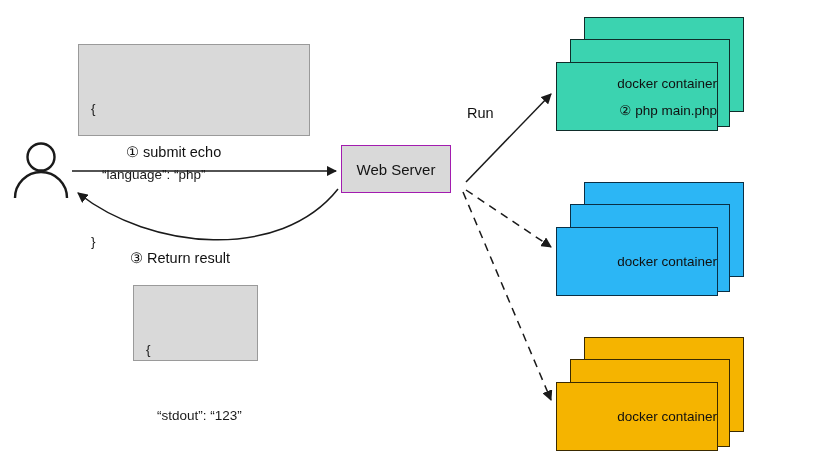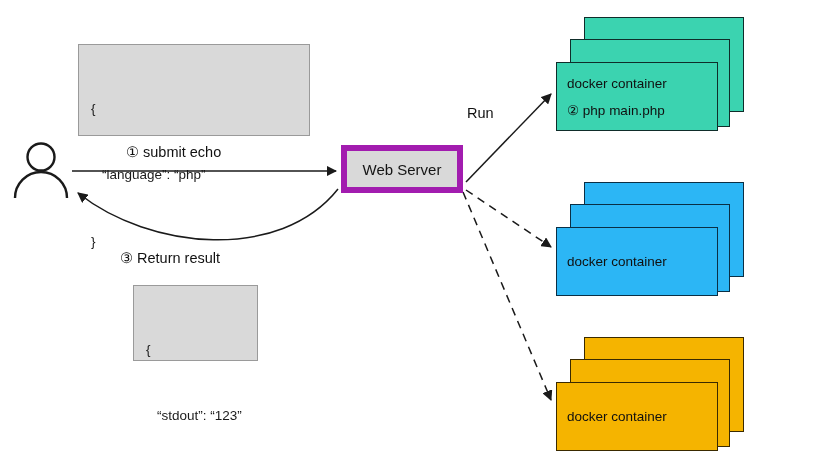--- a/index.html
+++ b/index.html
@@ -40,24 +40,24 @@
   .json-line.indent { padding-left: 11px; }
 
   #json-request { left: 78px;  top: 44px;  width: 232px; height: 92px; }
   #json-response { left: 133px; top: 285px; width: 125px; height: 76px; }
 
   
   #web-server {
     position: absolute;
     left: 341px;
     top: 145px;
-    width: 122px;
+    width: 110px;
     height: 48px;
     background: #d9d9d9;
-    border: 6px solid #a21caf;
+    border: 1px solid #a21caf;
     box-sizing: border-box;
     display: flex;
     align-items: center;
     justify-content: center;
     font-size: 15px;
     color: #141414;
   }
 
   
   #user-actor {
@@ -83,40 +83,41 @@
   .stack .layer.back1 { left: 14px; top: 22px; width: 160px; height: 88px; }
   .stack .layer.front {
     left: 0px; top: 45px; width: 162px; height: 69px;
     display: flex;
     flex-direction: column;
     justify-content: center;
     gap: 11px;
     padding: 0 0 0 10px;
     font-size: 13.5px;
     color: #101010;
+    text-align: right;
   }
   .stack .layer.front .cmd { font-size: 13.5px; }
 
   #stack-php    { left: 556px; top: 17px;  }
   #stack-node   { left: 556px; top: 182px; }
   #stack-python { left: 556px; top: 337px; }
 
   #stack-php .layer    { background: #3bd3b0; }
   #stack-node .layer   { background: #2cb6f5; border-color: #0a2f45; }
   #stack-python .layer { background: #f5b400; border-color: #3a2a00; }
 
   
   .edge-label {
     position: absolute;
     font-size: 14.5px;
     color: #111111;
     white-space: nowrap;
   }
   #label-submit  { left: 126px; top: 144px; }
-  #label-return  { left: 120px; top: 250px; }
+  #label-return  { left: 130px; top: 250px; }
   #label-run     { left: 467px; top: 105px; text-align: center; }
 </style>
 </head>
 <body>
 
 <div id="canvas">
 
   <svg id="edges" viewBox="0 0 825 458" xmlns="http://www.w3.org/2000/svg">
     <defs>
       <marker id="arrow-solid" viewBox="0 0 10 10" refX="9" refY="5" markerWidth="7" markerHeight="7" orient="auto-start-reverse">

